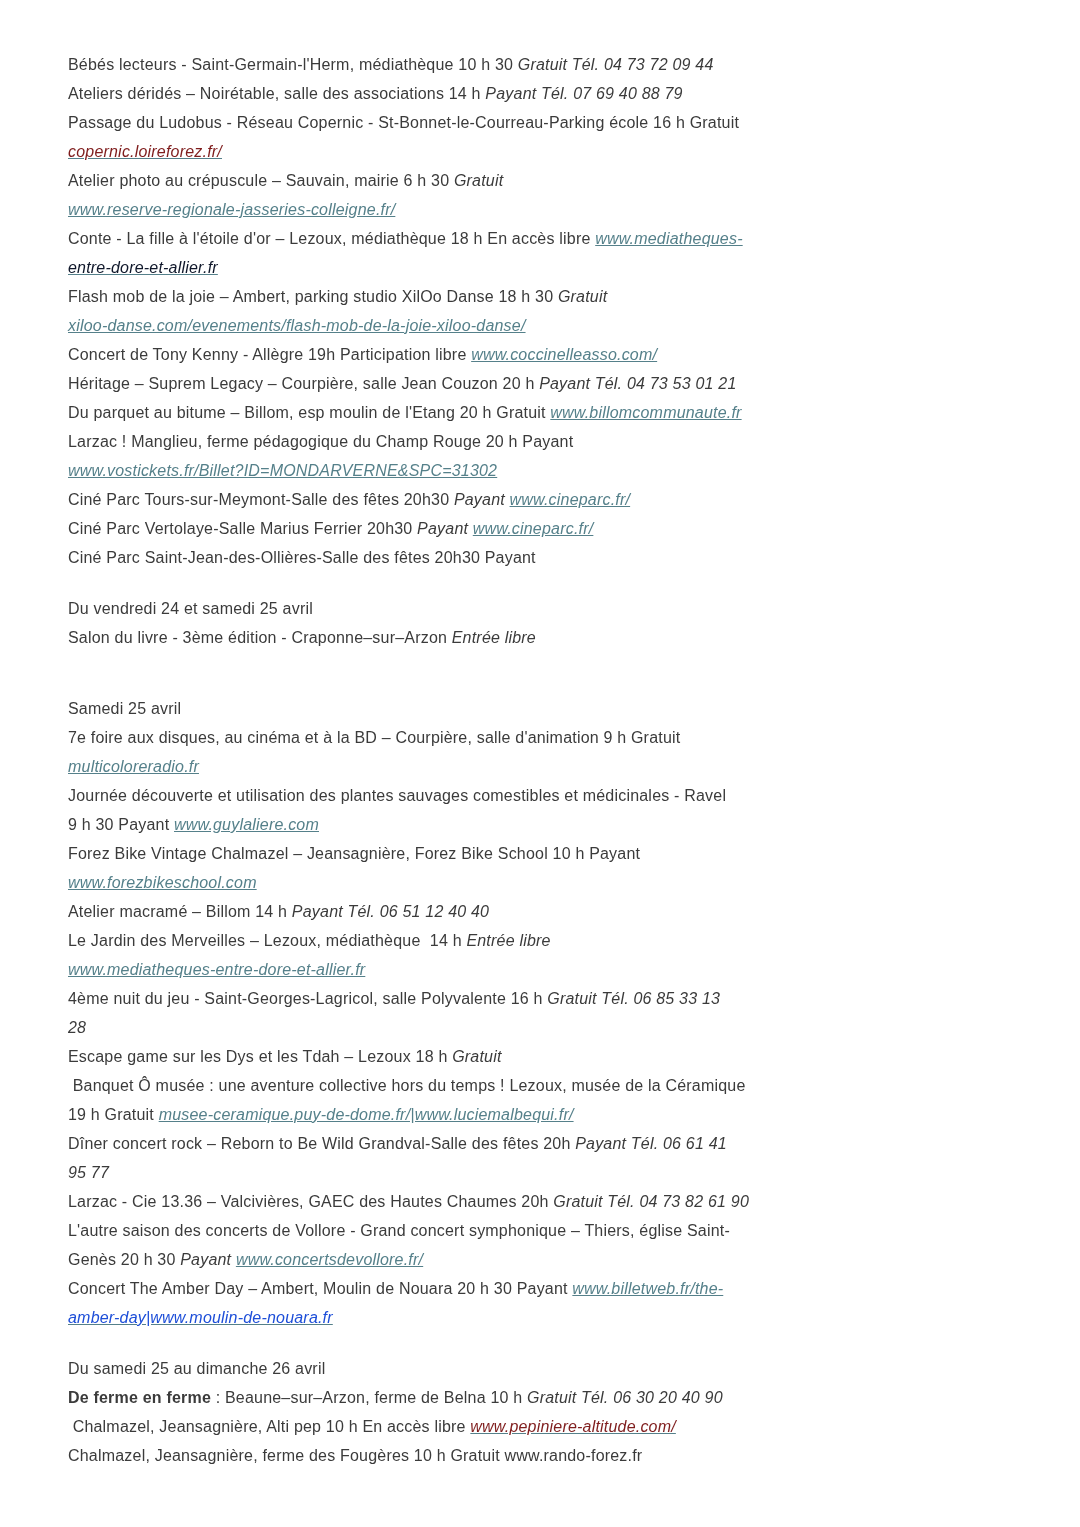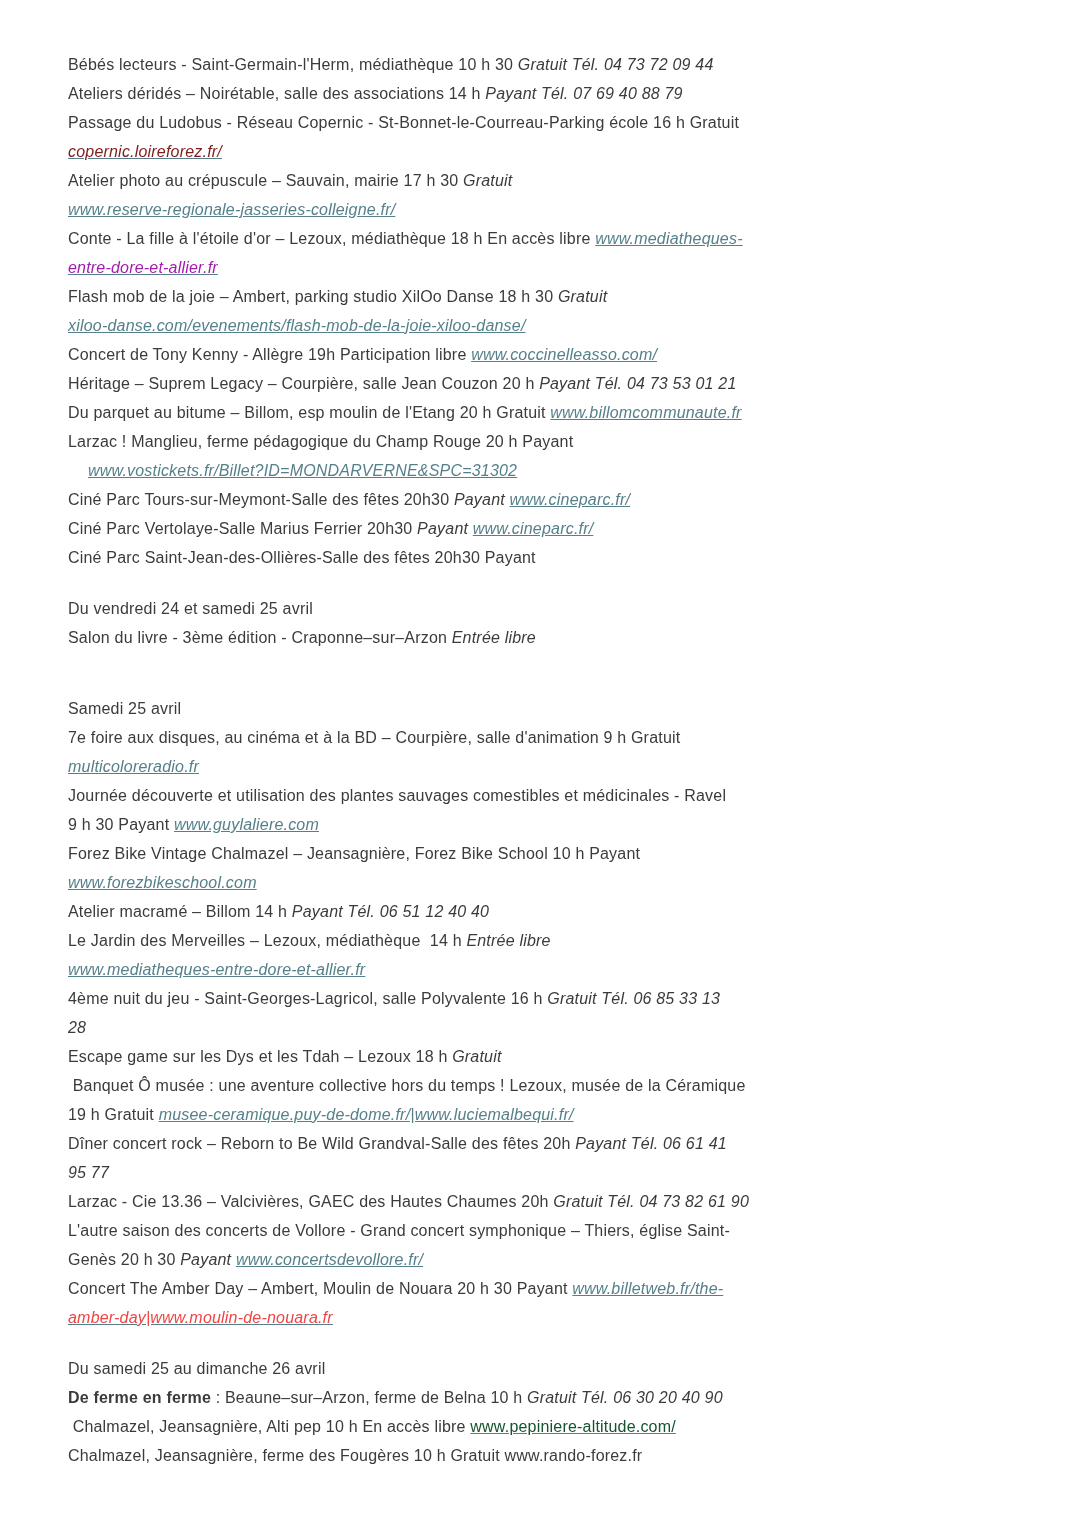--- a/index.html
+++ b/index.html
@@ -51,44 +51,44 @@
   }
 </style>
 </head>
 <body style="background: rgb(255, 255, 255);">
 
 <main class="doc" style="color: rgb(59, 59, 59);">
   <div id="doc-root">
       <p class="para"><span class="run-n">Bébés lecteurs - Saint-Germain-l'Herm, médiathèque 10 h 30 </span><span class="run-i">Gratuit Tél. 04 73 72 09 44</span></p>
       <p class="para"><span class="run-n">Ateliers déridés – Noirétable, salle des associations 14 h </span><span class="run-i">Payant Tél. 07 69 40 88 79</span></p>
       <p class="para"><span class="run-n">Passage du Ludobus - Réseau Copernic - St-Bonnet-le-Courreau-Parking école 16 h Gratuit</span><br><span class="run-l" style="color: #7f1d1d; text-decoration-color: rgb(85, 128, 138);">copernic.loireforez.fr/</span></p>
-      <p class="para"><span class="run-n">Atelier photo au crépuscule – Sauvain, mairie 17 h 30 </span><span class="run-i">Gratuit</span><br><span class="run-l" style="color: rgb(85, 128, 138); text-decoration-color: rgb(85, 128, 138);">www.reserve-regionale-jasseries-colleigne.fr/</span></p>
-      <p class="para"><span class="run-n">Conte - La fille à l'étoile d'or – Lezoux, médiathèque 18 h En accès libre </span><span class="run-l" style="color: rgb(85, 128, 138); text-decoration-color: rgb(85, 128, 138);">www.mediatheques-</span><br><span class="run-l" style="color: #a21caf; text-decoration-color: rgb(85, 128, 138);">entre-dore-et-allier.fr</span></p>
+      <p class="para"><span class="run-n">Atelier photo au crépuscule – Sauvain, mairie 6 h 30 </span><span class="run-i">Gratuit</span><br><span class="run-l" style="color: rgb(85, 128, 138); text-decoration-color: rgb(85, 128, 138);">www.reserve-regionale-jasseries-colleigne.fr/</span></p>
+      <p class="para"><span class="run-n">Conte - La fille à l'étoile d'or – Lezoux, médiathèque 18 h En accès libre </span><span class="run-l" style="color: rgb(85, 128, 138); text-decoration-color: rgb(85, 128, 138);">www.mediatheques-</span><br><span class="run-l" style="color: #0f172a; text-decoration-color: rgb(85, 128, 138);">entre-dore-et-allier.fr</span></p>
       <p class="para"><span class="run-n">Flash mob de la joie – Ambert, parking studio XilOo Danse 18 h 30 </span><span class="run-i">Gratuit</span><br><span class="run-l" style="color: rgb(85, 128, 138); text-decoration-color: rgb(85, 128, 138);">xiloo-danse.com/evenements/flash-mob-de-la-joie-xiloo-danse/</span></p>
       <p class="para"><span class="run-n">Concert de Tony Kenny - Allègre 19h Participation libre </span><span class="run-l" style="color: rgb(85, 128, 138); text-decoration-color: rgb(85, 128, 138);">www.coccinelleasso.com/</span></p>
       <p class="para"><span class="run-n">Héritage – Suprem Legacy – Courpière, salle Jean Couzon 20 h </span><span class="run-i">Payant Tél. 04 73 53 01 21</span></p>
       <p class="para"><span class="run-n">Du parquet au bitume – Billom, esp moulin de l'Etang 20 h Gratuit </span><span class="run-l" style="color: rgb(85, 128, 138); text-decoration-color: rgb(85, 128, 138);">www.billomcommunaute.fr</span></p>
-      <p class="para"><span class="run-n">Larzac ! Manglieu, ferme pédagogique du Champ Rouge 20 h Payant</span><br><span class="run-l" style="color: rgb(85, 128, 138); text-decoration-color: rgb(85, 128, 138); margin-left: 20px;">www.vostickets.fr/Billet?ID=MONDARVERNE&amp;SPC=31302</span></p>
+      <p class="para"><span class="run-n">Larzac ! Manglieu, ferme pédagogique du Champ Rouge 20 h Payant</span><br><span class="run-l" style="color: rgb(85, 128, 138); text-decoration-color: rgb(85, 128, 138);">www.vostickets.fr/Billet?ID=MONDARVERNE&amp;SPC=31302</span></p>
       <p class="para"><span class="run-n">Ciné Parc Tours-sur-Meymont-Salle des fêtes 20h30 </span><span class="run-i">Payant </span><span class="run-l" style="color: rgb(85, 128, 138); text-decoration-color: rgb(85, 128, 138);">www.cineparc.fr/</span></p>
       <p class="para"><span class="run-n">Ciné Parc Vertolaye-Salle Marius Ferrier 20h30 </span><span class="run-i">Payant </span><span class="run-l" style="color: rgb(85, 128, 138); text-decoration-color: rgb(85, 128, 138);">www.cineparc.fr/</span></p>
       <p class="para"><span class="run-n">Ciné Parc Saint-Jean-des-Ollières-Salle des fêtes 20h30 Payant</span></p>
       <div class="heading">Du vendredi 24 et samedi 25 avril</div>
       <p class="para"><span class="run-n">Salon du livre - 3ème édition - Craponne–sur–Arzon </span><span class="run-i">Entrée libre</span></p>
       <div class="spacer-block"></div>
       <div class="heading">Samedi 25 avril</div>
       <p class="para"><span class="run-n">7e foire aux disques, au cinéma et à la BD – Courpière, salle d'animation 9 h Gratuit</span><br><span class="run-l" style="color: rgb(85, 128, 138); text-decoration-color: rgb(85, 128, 138);">multicoloreradio.fr</span></p>
       <p class="para"><span class="run-n">Journée découverte et utilisation des plantes sauvages comestibles et médicinales - Ravel</span><br><span class="run-n">9 h 30 Payant </span><span class="run-l" style="color: rgb(85, 128, 138); text-decoration-color: rgb(85, 128, 138);">www.guylaliere.com</span></p>
       <p class="para"><span class="run-n">Forez Bike Vintage Chalmazel – Jeansagnière, Forez Bike School 10 h Payant</span><br><span class="run-l" style="color: rgb(85, 128, 138); text-decoration-color: rgb(85, 128, 138);">www.forezbikeschool.com</span></p>
       <p class="para"><span class="run-n">Atelier macramé – Billom 14 h </span><span class="run-i">Payant Tél. 06 51 12 40 40</span></p>
       <p class="para"><span class="run-n">Le Jardin des Merveilles – Lezoux, médiathèque  14 h </span><span class="run-i">Entrée libre</span><br><span class="run-l" style="color: rgb(85, 128, 138); text-decoration-color: rgb(85, 128, 138);">www.mediatheques-entre-dore-et-allier.fr</span></p>
       <p class="para"><span class="run-n">4ème nuit du jeu - Saint-Georges-Lagricol, salle Polyvalente 16 h </span><span class="run-i">Gratuit Tél. 06 85 33 13</span><br><span class="run-i">28</span></p>
       <p class="para"><span class="run-n">Escape game sur les Dys et les Tdah – Lezoux 18 h </span><span class="run-i">Gratuit</span></p>
       <p class="para"><span class="run-n"> Banquet Ô musée : une aventure collective hors du temps ! Lezoux, musée de la Céramique</span><br><span class="run-n">19 h Gratuit </span><span class="run-l" style="color: rgb(85, 128, 138); text-decoration-color: rgb(85, 128, 138);">musee-ceramique.puy-de-dome.fr/|www.luciemalbequi.fr/</span></p>
       <p class="para"><span class="run-n">Dîner concert rock – Reborn to Be Wild Grandval-Salle des fêtes 20h </span><span class="run-i">Payant Tél. 06 61 41</span><br><span class="run-i">95 77</span></p>
       <p class="para"><span class="run-n">Larzac - Cie 13.36 – Valcivières, GAEC des Hautes Chaumes 20h </span><span class="run-i">Gratuit Tél. 04 73 82 61 90</span></p>
       <p class="para"><span class="run-n">L'autre saison des concerts de Vollore - Grand concert symphonique – Thiers, église Saint-</span><br><span class="run-n">Genès 20 h 30 </span><span class="run-i">Payant </span><span class="run-l" style="color: rgb(85, 128, 138); text-decoration-color: rgb(85, 128, 138); text-align: right;">www.concertsdevollore.fr/</span></p>
-      <p class="para"><span class="run-n">Concert The Amber Day – Ambert, Moulin de Nouara 20 h 30 Payant </span><span class="run-l" style="color: rgb(85, 128, 138); text-decoration-color: rgb(85, 128, 138);">www.billetweb.fr/the-</span><br><span class="run-l" style="color: #ef4444; text-decoration-color: rgb(85, 128, 138);">amber-day|www.moulin-de-nouara.fr</span></p>
+      <p class="para"><span class="run-n">Concert The Amber Day – Ambert, Moulin de Nouara 20 h 30 Payant </span><span class="run-l" style="color: rgb(85, 128, 138); text-decoration-color: rgb(85, 128, 138);">www.billetweb.fr/the-</span><br><span class="run-l" style="color: #1d4ed8; text-decoration-color: rgb(85, 128, 138);">amber-day|www.moulin-de-nouara.fr</span></p>
       <div class="heading">Du samedi 25 au dimanche 26 avril</div>
       <p class="para"><span class="run-b">De ferme en ferme</span><span class="run-n"> : Beaune–sur–Arzon, ferme de Belna 10 h </span><span class="run-i">Gratuit Tél. 06 30 20 40 90</span></p>
-      <p class="para"><span class="run-n"> Chalmazel, Jeansagnière, Alti pep 10 h En accès libre </span><span class="run-lu" style="color: #14532d; text-decoration-color: rgb(85, 128, 138);">www.pepiniere-altitude.com/</span></p>
+      <p class="para"><span class="run-n"> Chalmazel, Jeansagnière, Alti pep 10 h En accès libre </span><span class="run-lu" style="color: #7f1d1d; text-decoration-color: rgb(85, 128, 138); font-style: italic;">www.pepiniere-altitude.com/</span></p>
       <p class="para"><span class="run-n">Chalmazel, Jeansagnière, ferme des Fougères 10 h Gratuit www.rando-forez.fr</span></p>
     </div>
 </main>
 
 </body></html>

